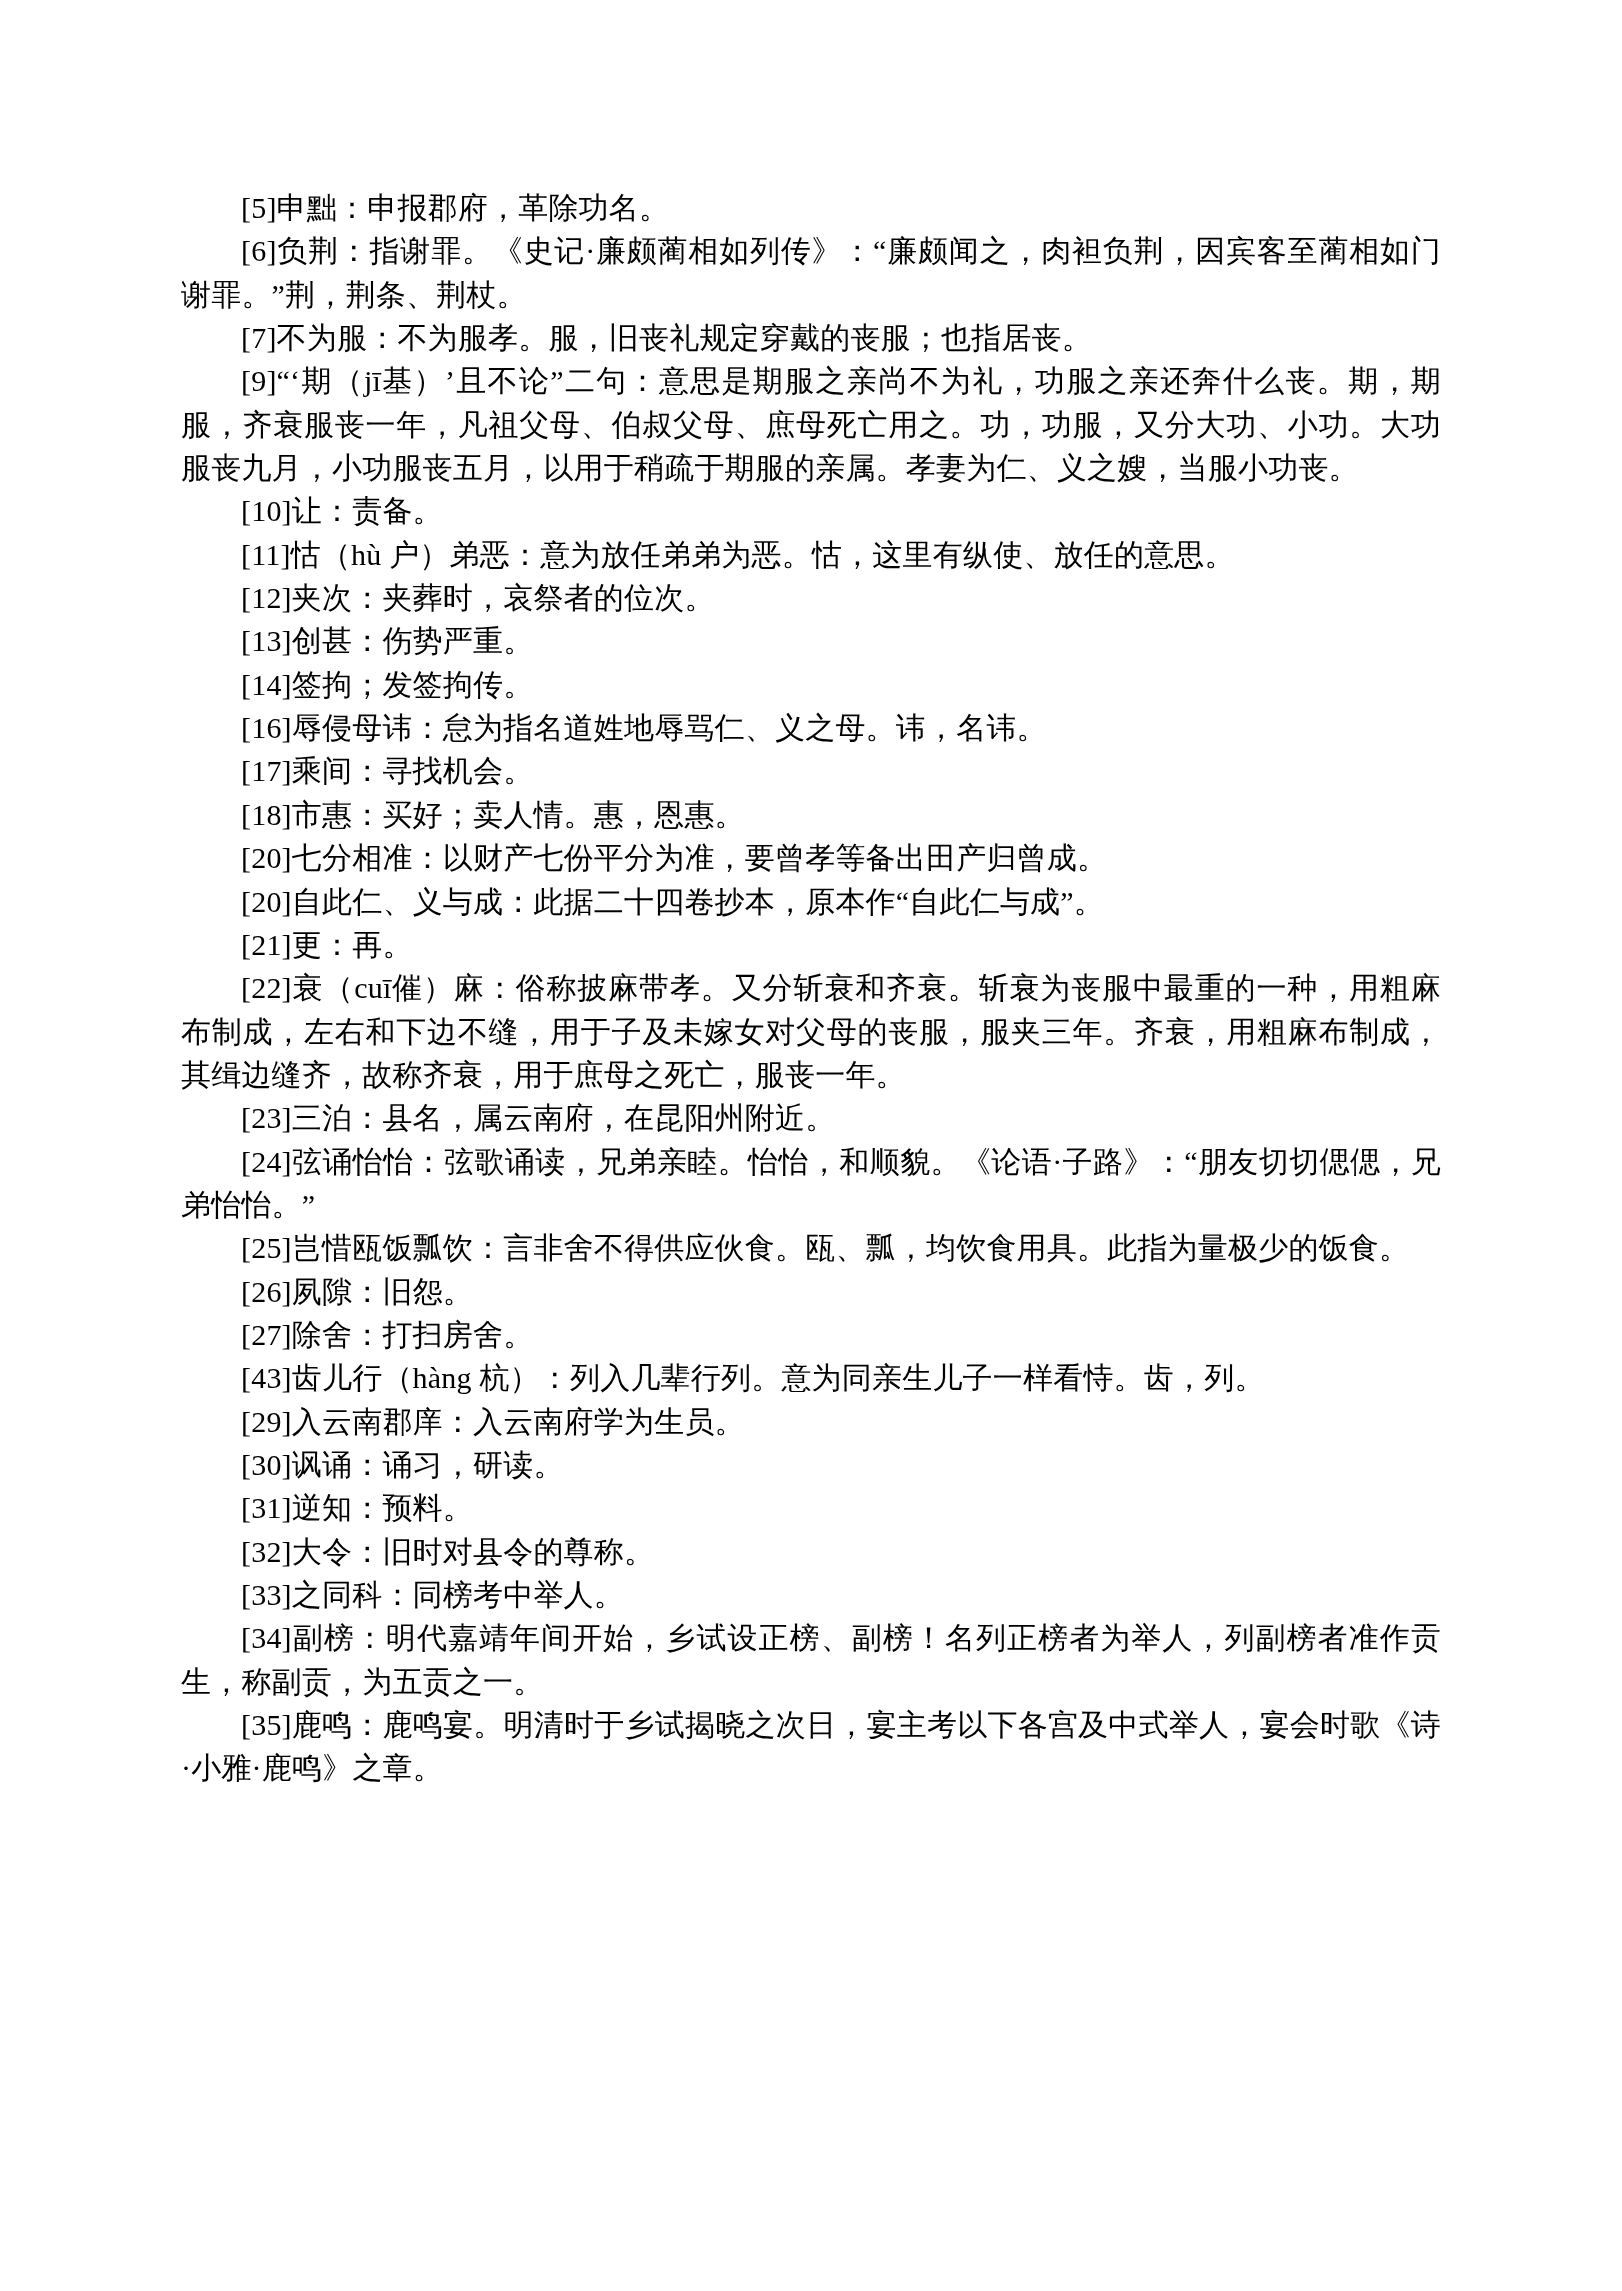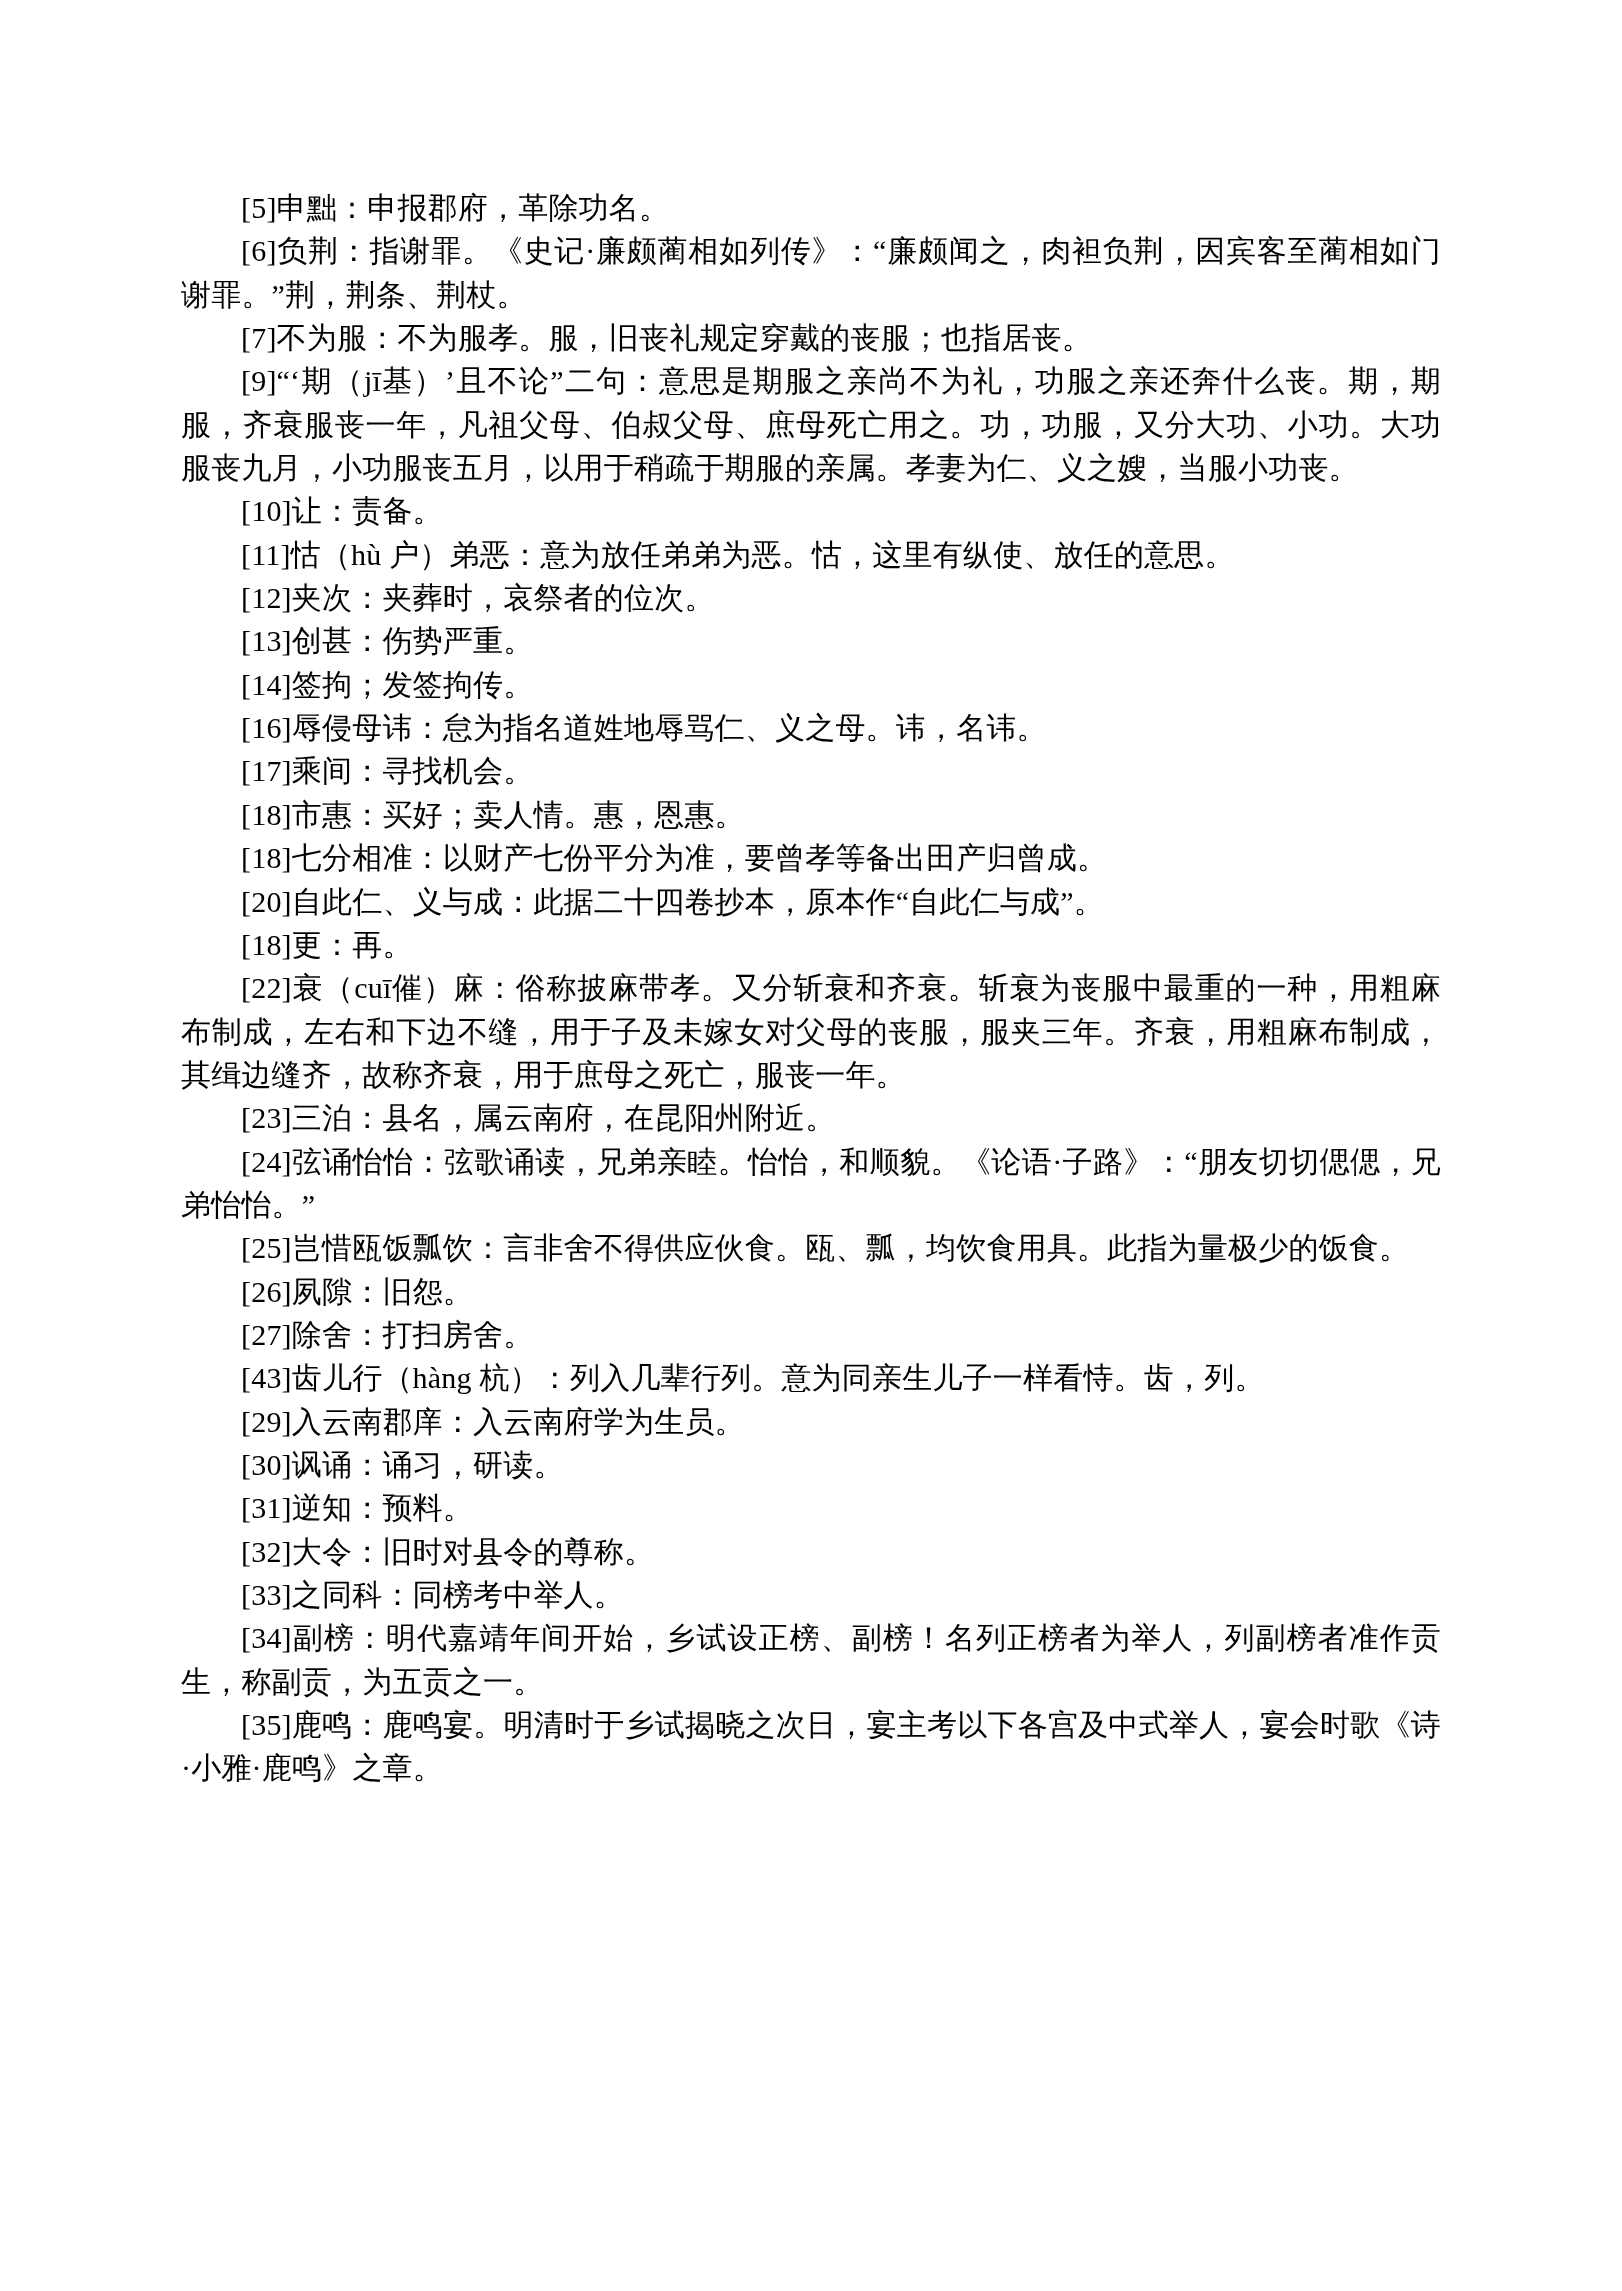--- a/index.html
+++ b/index.html
@@ -45,23 +45,23 @@
     <p class="note">[7]不为服：不为服孝。服，旧丧礼规定穿戴的丧服；也指居丧。</p>
     <p class="note">[9]“‘期（jī基）’且不论”二句：意思是期服之亲尚不为礼，功服之亲还奔什么丧。期，期服，齐衰服丧一年，凡祖父母、伯叔父母、庶母死亡用之。功，功服，又分大功、小功。大功服丧九月，小功服丧五月，以用于稍疏于期服的亲属。孝妻为仁、义之嫂，当服小功丧。</p>
     <p class="note">[10]让：责备。</p>
     <p class="note">[11]怙（hù 户）弟恶：意为放任弟弟为恶。怙，这里有纵使、放任的意思。</p>
     <p class="note">[12]夹次：夹葬时，哀祭者的位次。</p>
     <p class="note">[13]创甚：伤势严重。</p>
     <p class="note">[14]签拘；发签拘传。</p>
     <p class="note">[16]辱侵母讳：怠为指名道姓地辱骂仁、义之母。讳，名讳。</p>
     <p class="note">[17]乘间：寻找机会。</p>
     <p class="note">[18]市惠：买好；卖人情。惠，恩惠。</p>
-    <p class="note">[18]七分相准：以财产七份平分为准，要曾孝等备出田产归曾成。</p>
+    <p class="note">[20]七分相准：以财产七份平分为准，要曾孝等备出田产归曾成。</p>
     <p class="note">[20]自此仁、义与成：此据二十四卷抄本，原本作“自此仁与成”。</p>
-    <p class="note">[18]更：再。</p>
+    <p class="note">[21]更：再。</p>
     <p class="note">[22]衰（cuī催）麻：俗称披麻带孝。又分斩衰和齐衰。斩衰为丧服中最重的一种，用粗麻布制成，左右和下边不缝，用于子及未嫁女对父母的丧服，服夹三年。齐衰，用粗麻布制成，其缉边缝齐，故称齐衰，用于庶母之死亡，服丧一年。</p>
     <p class="note">[23]三泊：县名，属云南府，在昆阳州附近。</p>
     <p class="note">[24]弦诵怡怡：弦歌诵读，兄弟亲睦。怡怡，和顺貌。《论语·子路》：“朋友切切偲偲，兄弟怡怡。”</p>
     <p class="note">[25]岂惜瓯饭瓢饮：言非舍不得供应伙食。瓯、瓢，均饮食用具。此指为量极少的饭食。</p>
     <p class="note">[26]夙隙：旧怨。</p>
     <p class="note">[27]除舍：打扫房舍。</p>
     <p class="note">[43]齿儿行（hàng 杭）：列入几辈行列。意为同亲生儿子一样看恃。齿，列。</p>
     <p class="note">[29]入云南郡庠：入云南府学为生员。</p>
     <p class="note">[30]讽诵：诵习，研读。</p>
     <p class="note">[31]逆知：预料。</p>

